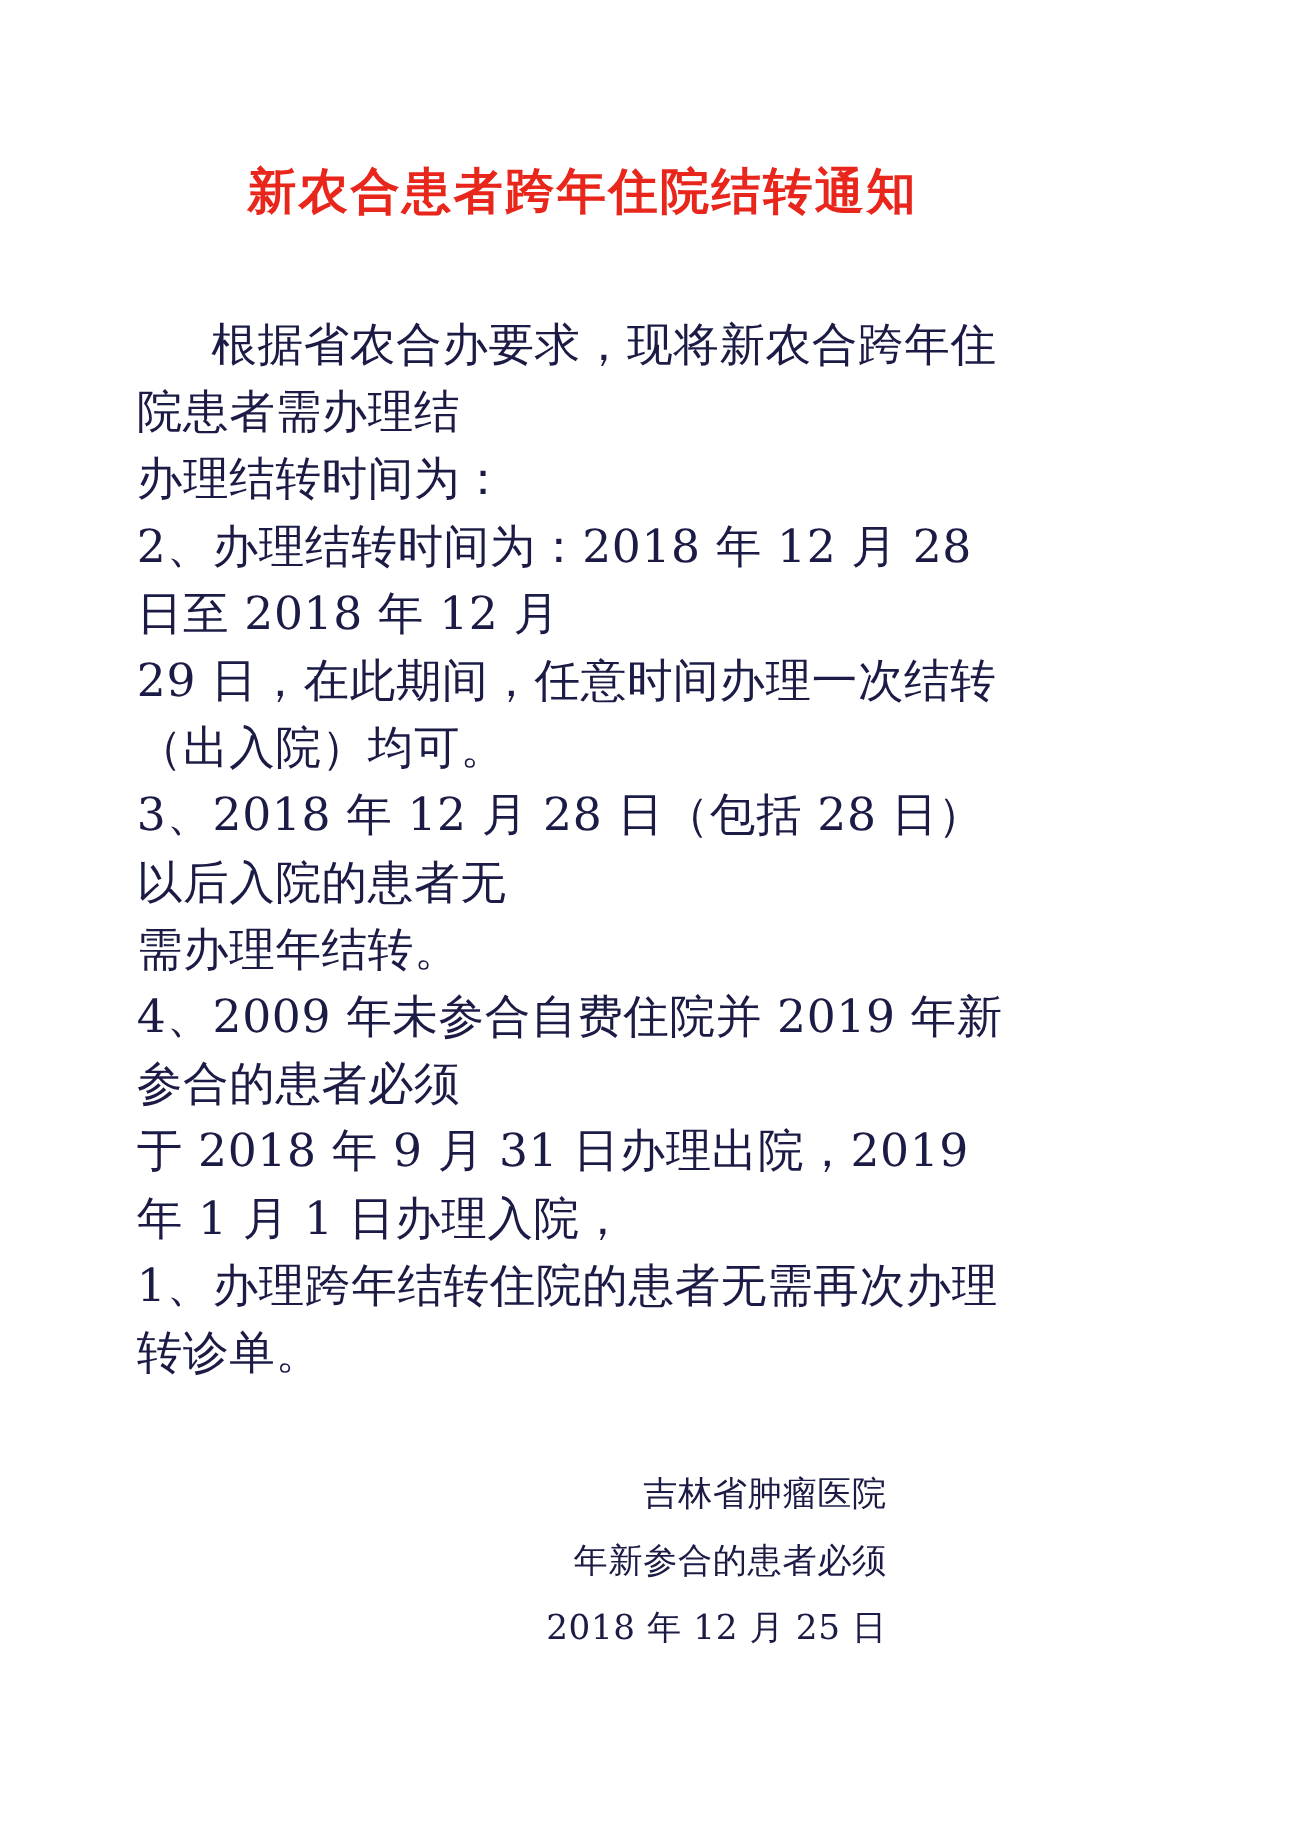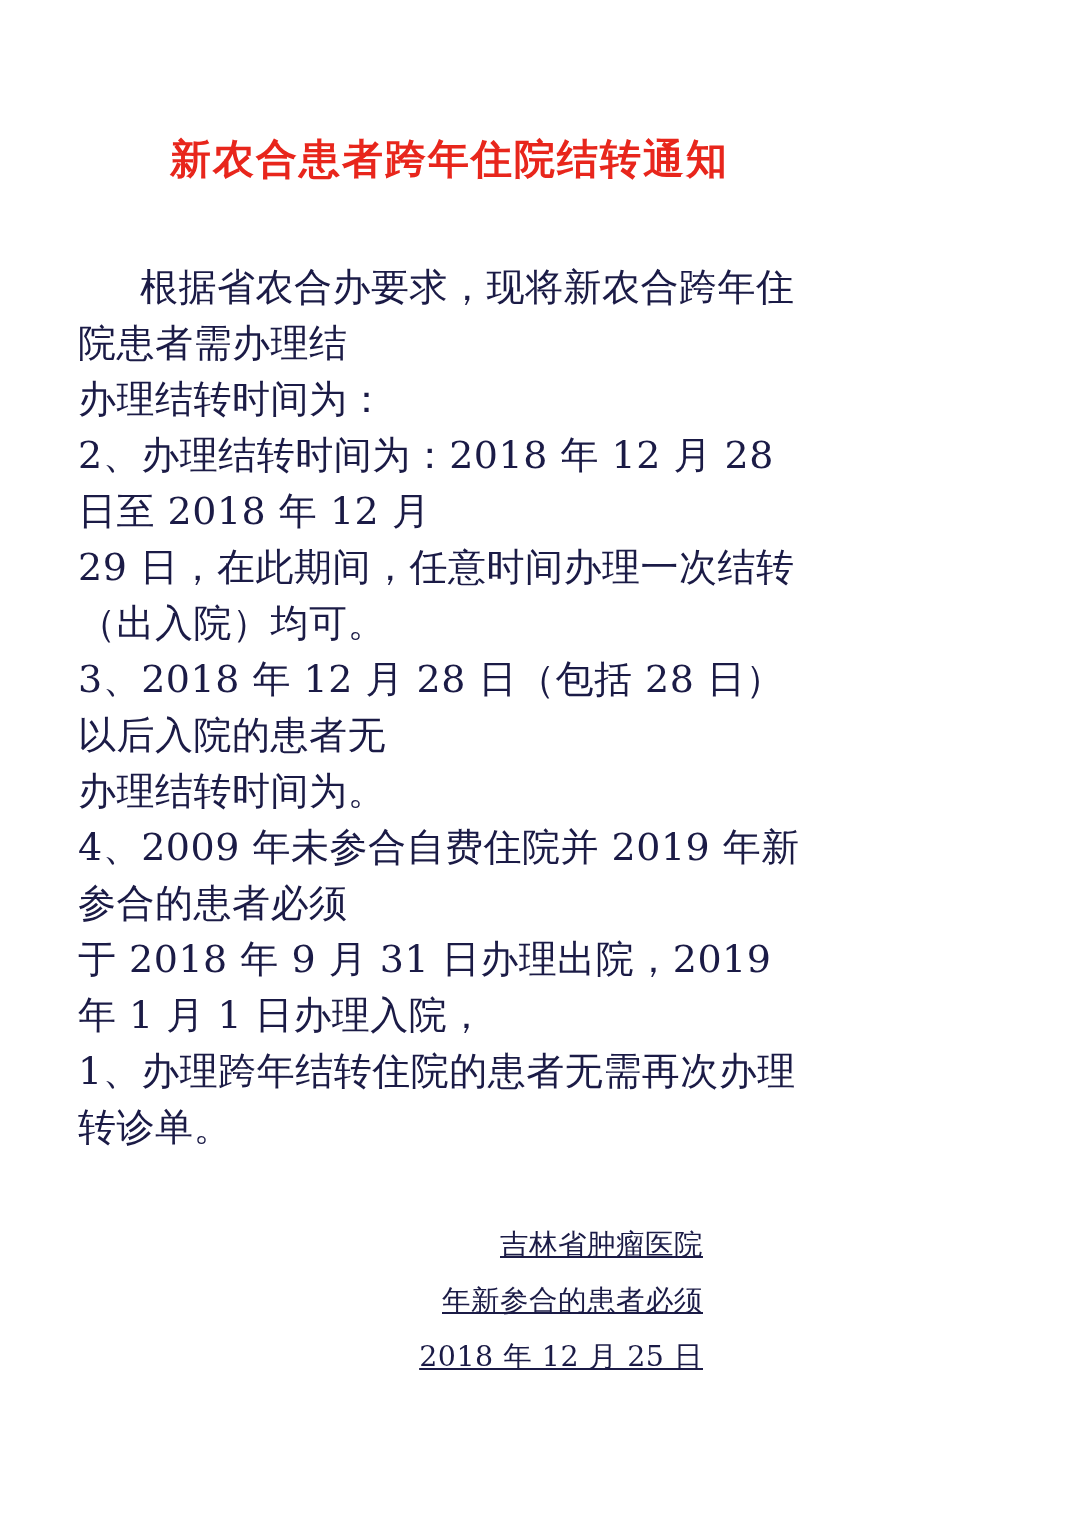--- a/index.html
+++ b/index.html
@@ -14,20 +14,21 @@
     color: #1a1a3a;
     overflow: hidden;
   }
   .page {
     position: relative;
     width: 899px;
     height: 1526px;
     background: #ffffff;
     box-sizing: border-box;
     padding: 0 78px;
+    margin-left: 36px;
   }
   .doc-title {
     margin: 0;
     padding-top: 132px;
     text-align: center;
     color: #e8261c;
     font-size: 41px;
     font-weight: bold;
     letter-spacing: 2px;
     font-family: "DejaVu Serif", "Liberation Serif", serif;
@@ -50,37 +51,36 @@
     margin-top: 62px;
     text-align: right;
     padding-right: 118px;
     font-size: 28.5px;
     line-height: 56px;
     color: #1b1b46;
     letter-spacing: 0.5px;
   }
   .sign-line {
     margin: 0;
-    text-decoration: underline;
   }
 </style>
 </head>
 <body>
 
 <div class="page">
 
   <h1 class="doc-title">新农合患者跨年住院结转通知</h1>
 
   <div class="body-block">
     <p class="para indent">根据省农合办要求，现将新农合跨年住院患者需办理结</p>
     <p class="para">办理结转时间为：</p>
     <p class="para">2、办理结转时间为：2018 年 12 月 28 日至 2018 年 12 月</p>
     <p class="para">29 日，在此期间，任意时间办理一次结转（出入院）均可。</p>
     <p class="para">3、2018 年 12 月 28 日（包括 28 日）以后入院的患者无</p>
-    <p class="para">办理结转时间为。</p>
+    <p class="para">需办理年结转。</p>
     <p class="para">4、2009 年未参合自费住院并 2019 年新参合的患者必须</p>
     <p class="para">于 2018 年 9 月 31 日办理出院，2019 年 1 月 1 日办理入院，</p>
     <p class="para">1、办理跨年结转住院的患者无需再次办理转诊单。</p>
   </div>
 
   <div class="sign-block">
     <p class="sign-line">吉林省肿瘤医院</p>
     <p class="sign-line">年新参合的患者必须</p>
     <p class="sign-line">2018 年 12 月 25 日</p>
   </div>

